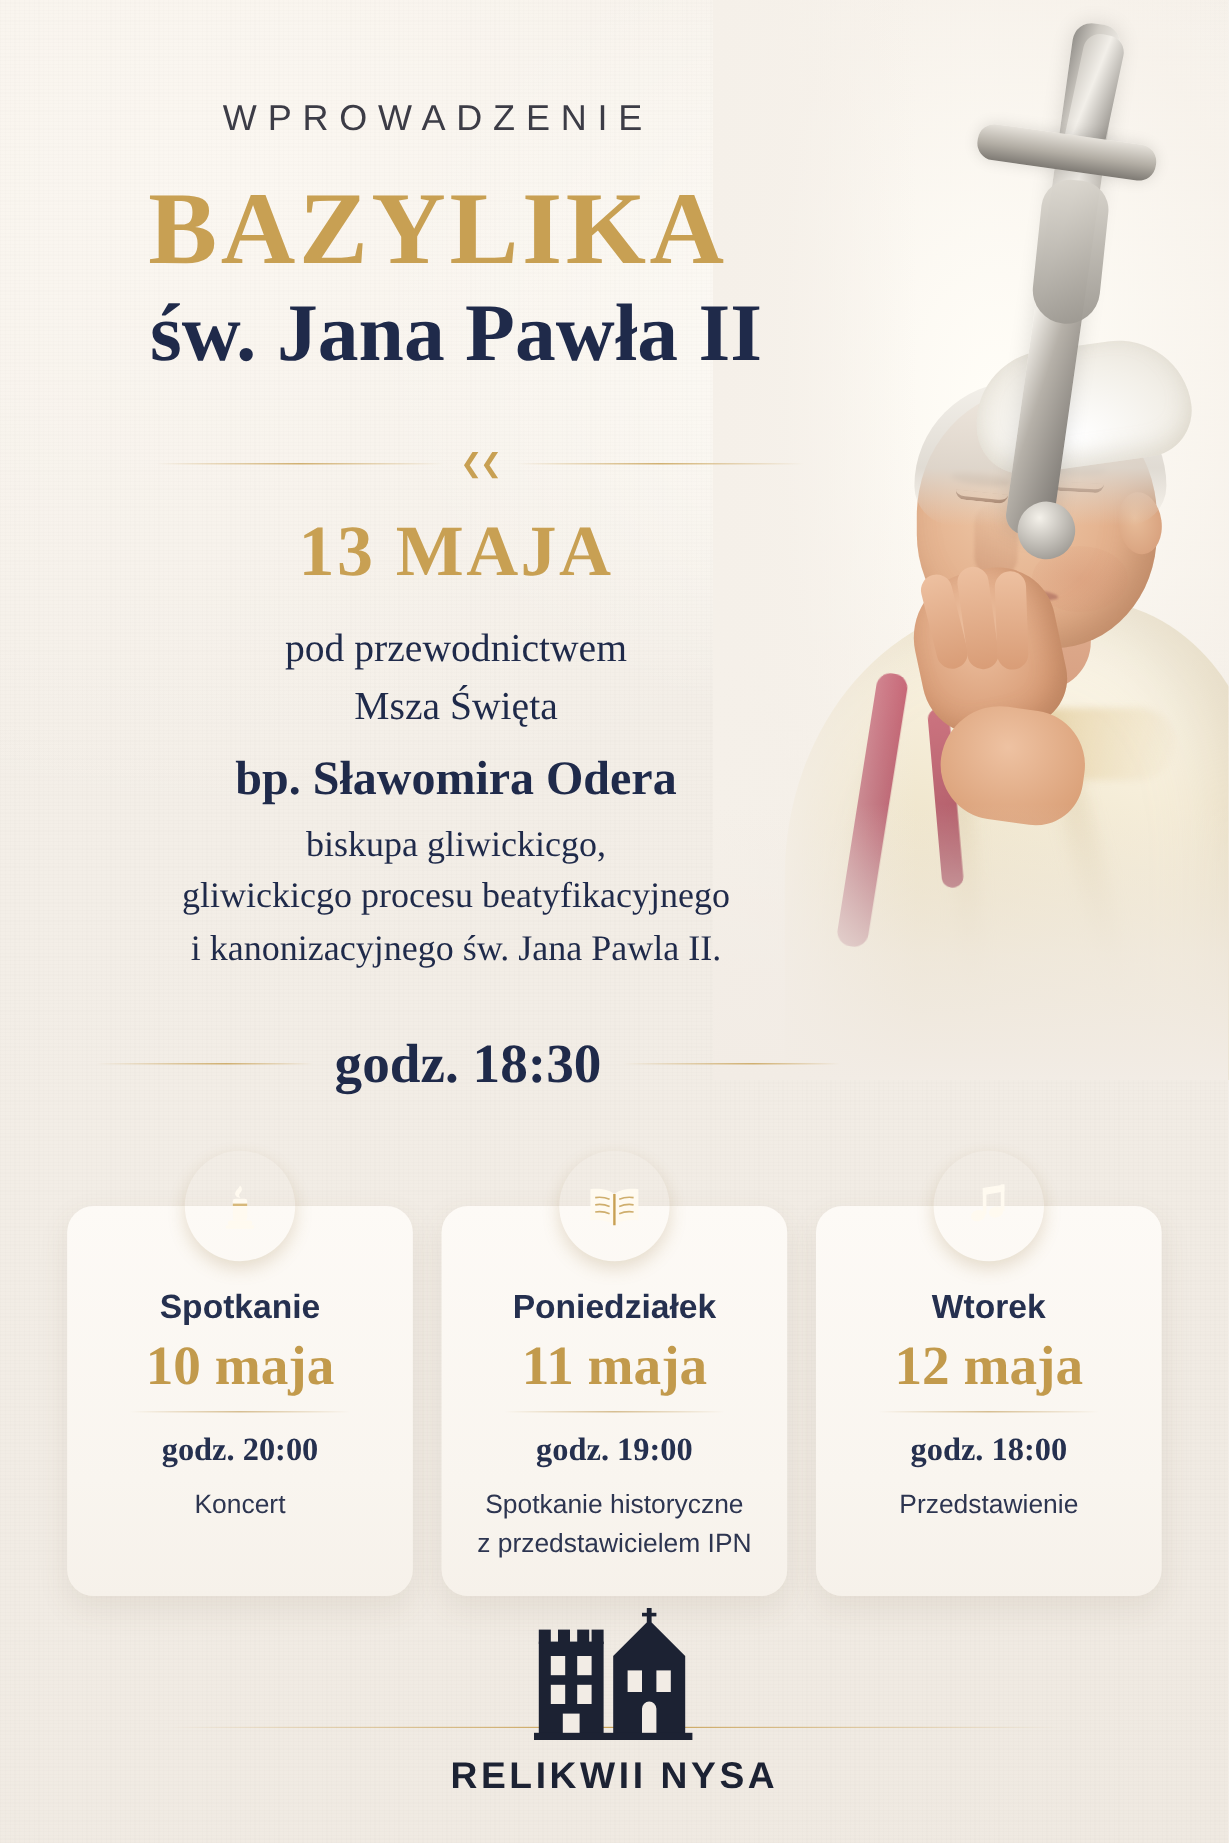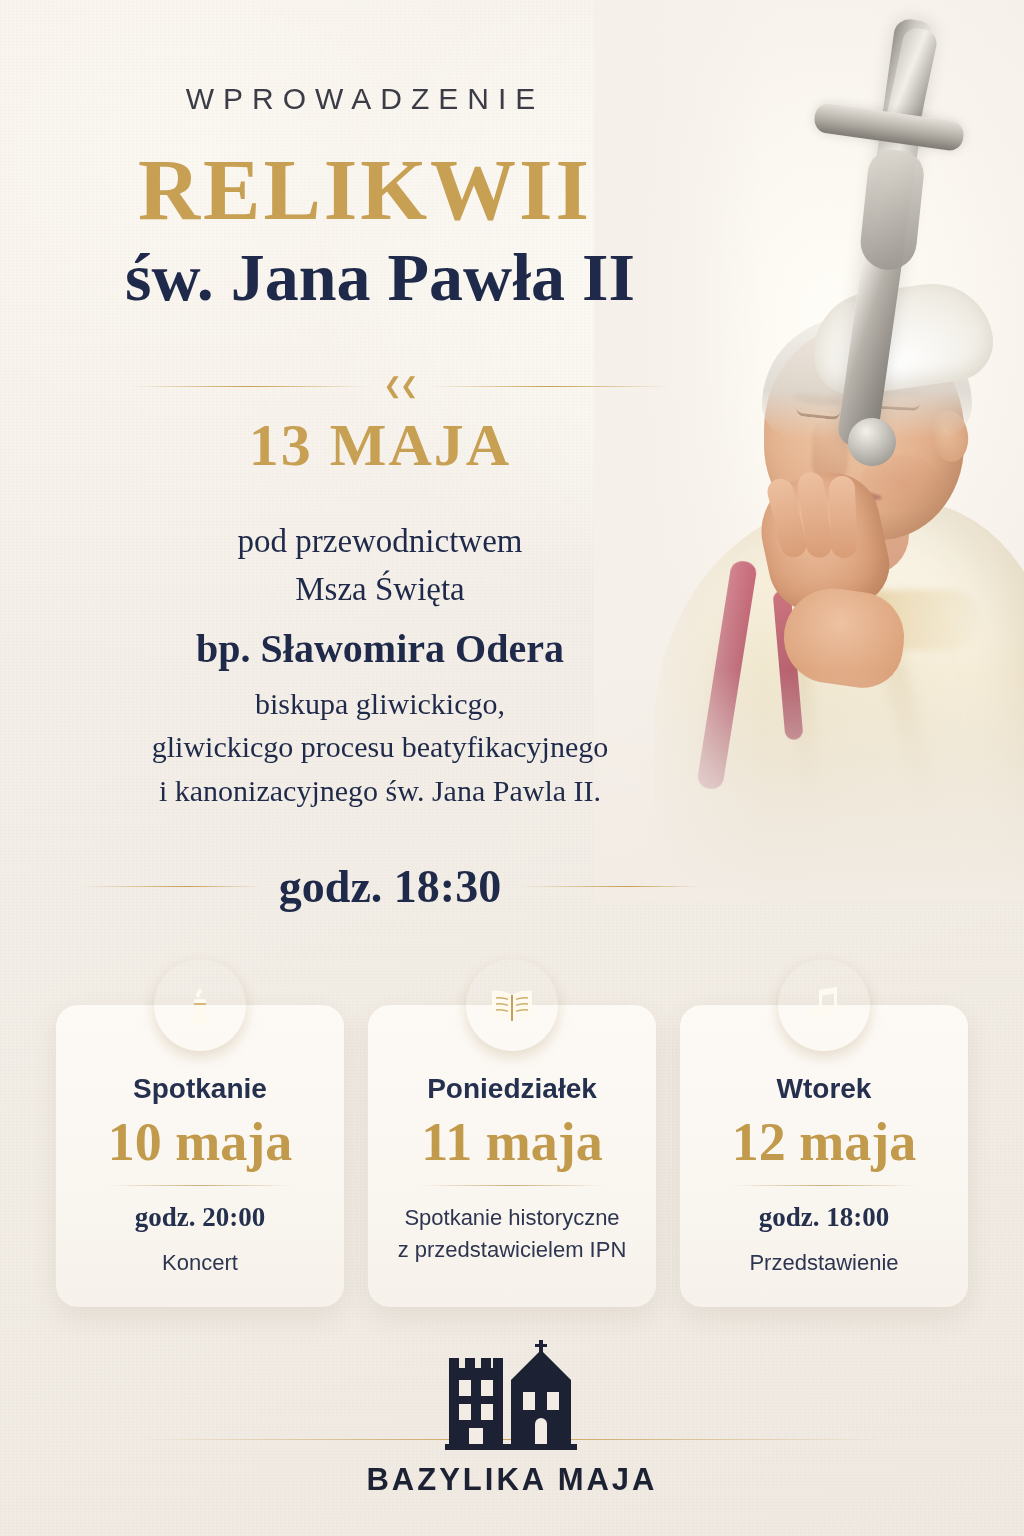--- a/index.html
+++ b/index.html
@@ -389,21 +389,21 @@
   }
   .divider .orn {
     color: #c8a053;
     font-size: 22px;
     line-height: 1;
     letter-spacing: -2px;
   }
 
   .date-gold {
     position: absolute;
-    top: 411px;
+    top: 425px;
     left: 0;
     width: 760px;
     text-align: center;
     font-family: "Liberation Serif", serif;
     font-size: 60px;
     font-weight: 700;
     letter-spacing: 2px;
     color: #c8a053;
   }
 
@@ -482,21 +482,21 @@
 
   .card-day {
     font-family: "Liberation Sans", sans-serif;
     font-size: 28px;
     font-weight: 700;
     color: #25304f;
     margin-bottom: 6px;
   }
   .card-date {
     font-family: "Liberation Serif", serif;
-    font-size: 54px;
+    font-size: 46px;
     font-weight: 700;
     color: #c29a4c;
     margin-bottom: 12px;
   }
   .card-rule {
     width: 72%;
     height: 1px;
     margin: 0 auto 16px;
     background: linear-gradient(90deg, rgba(200,160,83,0), #cdb07a 50%, rgba(200,160,83,0));
   }
@@ -598,21 +598,21 @@
     <div class="crosier-knob"></div>
 
     <div class="photo-fade-left"></div>
     <div class="photo-fade-bottom"></div>
   </div>
 
   <div class="content">
 
     <div class="kicker">WPROWADZENIE</div>
 
-    <div class="title-gold">RELIKWII</div>
+    <div class="title-gold">BAZYLIKA</div>
 
     <div class="title-navy">św. Jana Pawła II</div>
 
     <div class="divider">
       <span class="line"></span>
       <span class="orn">❮❮</span>
       <span class="line"></span>
     </div>
 
     <div class="date-gold">13 MAJA</div>
@@ -657,20 +657,21 @@
             <path d="M25 12C20 8 12 7 5 8v26c7-1 15 0 20 4V12z" fill="#fffaf0"></path>
             <path d="M25 12c5-4 13-5 20-4v26c-7-1-15 0-20 4V12z" fill="#fffaf0"></path>
             <path d="M25 12v26" stroke="#c8a053" stroke-width="2"></path>
             <path d="M9 15c4-.6 8-.3 12 1.4M9 21c4-.6 8-.3 12 1.4M9 27c4-.6 8-.3 12 1.4" stroke="#cfae6d" stroke-width="1.4" fill="none"></path>
             <path d="M41 15c-4-.6-8-.3-12 1.4M41 21c-4-.6-8-.3-12 1.4M41 27c-4-.6-8-.3-12 1.4" stroke="#cfae6d" stroke-width="1.4" fill="none"></path>
           </svg>
         </div>
         <div class="card-day">Poniedziałek</div>
         <div class="card-date">11 maja</div>
         <div class="card-rule"></div>
+        <div class="card-hour">godz. 19:00</div>
         <div class="card-desc">Spotkanie historyczne</div>
         <div class="card-desc">z przedstawicielem IPN</div>
       </div>
 
       <div class="card">
         <div class="badge">
           <svg width="46" height="46" viewBox="0 0 46 46" aria-hidden="true">
             <path d="M18 8l18-3v6l-18 3z" fill="#fffaf0"></path>
             <rect x="18" y="8" width="3" height="22" fill="#fffaf0"></rect>
             <rect x="33" y="5" width="3" height="22" fill="#fffaf0"></rect>
@@ -706,17 +707,17 @@
           <path d="M92 46 L122 16 L152 46 Z" fill="#1c2233"></path>
           <rect x="92" y="46" width="60" height="66" fill="#1c2233"></rect>
           <rect x="104" y="58" width="12" height="18" fill="#f2ece5"></rect>
           <rect x="128" y="58" width="12" height="18" fill="#f2ece5"></rect>
           <path d="M116 112 v-22 a6 6 0 0 1 12 0 v22 z" fill="#f2ece5"></path>
           <rect x="120" y="6" width="4" height="12" fill="#1c2233"></rect>
           <rect x="116" y="10" width="12" height="3" fill="#1c2233"></rect>
           <rect x="26" y="110" width="132" height="6" fill="#1c2233"></rect>
         </svg>
       </div>
-      <div class="footer-name">BAZYLIKA MAJA</div>
+      <div class="footer-name">RELIKWII NYSA</div>
     </div>
 
   </div>
 </div>
 
 </body></html>

